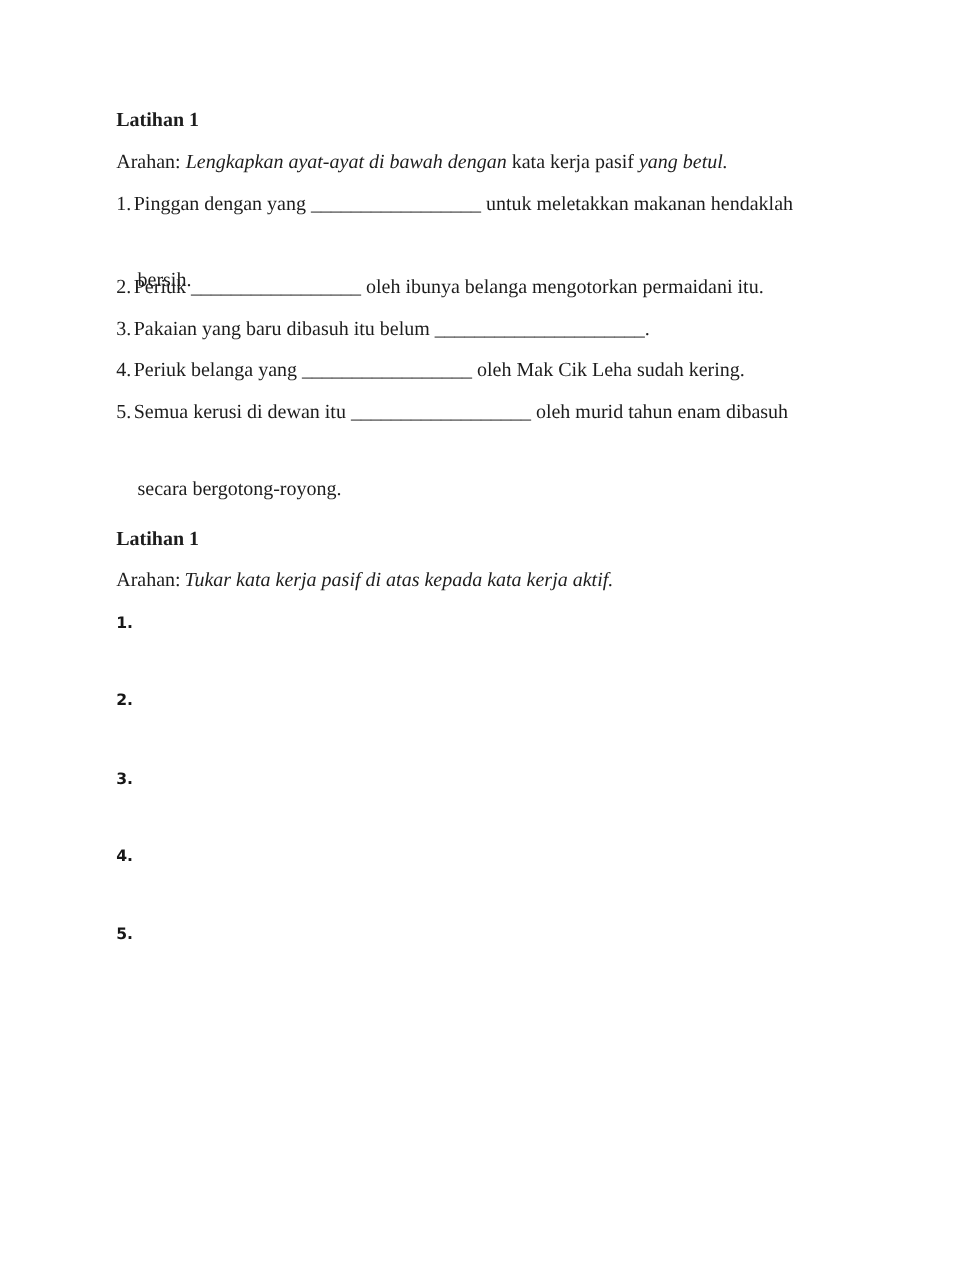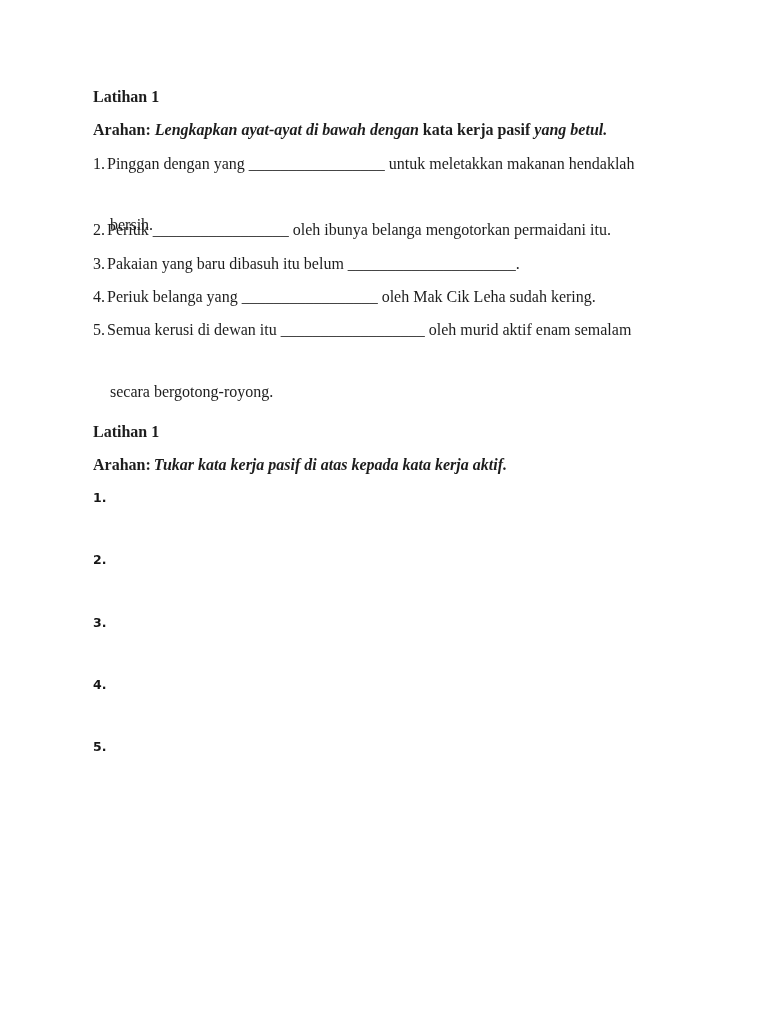--- a/index.html
+++ b/index.html
@@ -20,21 +20,21 @@
   .line {
     position: absolute;
     left: 93px;
     line-height: 20px;
     white-space: nowrap;
   }
   .title {
     font-weight: bold;
   }
   .instr {
-    font-weight: bold;
+    font-weight: normal;
   }
   .instr .it {
     font-style: italic;
   }
   .instr2 .it {
     margin-left: 3px;
     margin-top: 13px;
   }
   .num {
     display: inline-block;
@@ -83,21 +83,21 @@
 
     <div class="line item" style="top:254px">
       <span class="num">3.</span><span>Pakaian yang baru dibasuh itu belum </span><span class="blank">_____________________</span><span>.</span>
     </div>
 
     <div class="line item" style="top:287px">
       <span class="num">4.</span><span>Periuk belanga yang </span><span class="blank">_________________</span><span> oleh Mak Cik Leha sudah kering.</span>
     </div>
 
     <div class="line item" style="top:320px">
-      <span class="num">5.</span><span>Semua kerusi di dewan itu </span><span class="blank">__________________</span><span> oleh murid aktif enam semalam</span>
+      <span class="num">5.</span><span>Semua kerusi di dewan itu </span><span class="blank">__________________</span><span> oleh murid tahun enam dibasuh</span>
     </div>
     <div class="line cont" style="top:354px">
       <span>secara bergotong-royong.</span>
     </div>
   </section>
 
   <section>
     <div class="line title" style="top:422px">Latihan 1</div>
 
     <div class="line instr instr2" style="top:455px">

